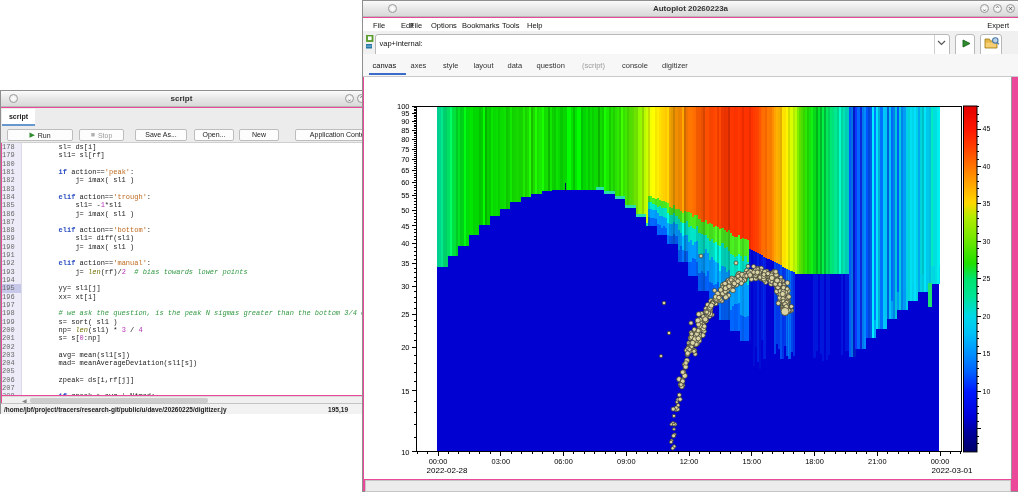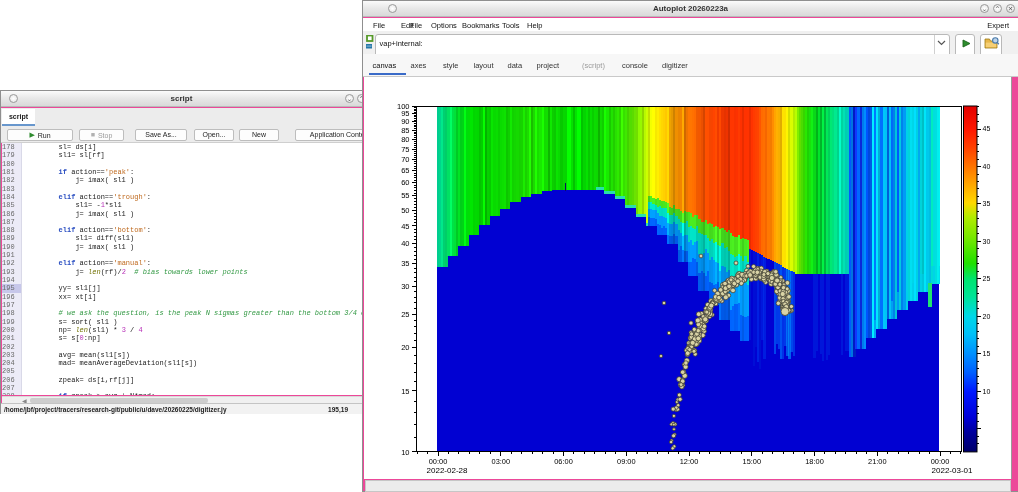--- a/index.html
+++ b/index.html
@@ -170,21 +170,21 @@
           <line x1="13.2" y1="5.4" x2="14.8" y2="7.2" stroke="#4a7aaa" stroke-width="1.3"></line>
         </svg>
       </div>
     </div>
     <div class="tabs">
       <span class="sel" style="left:9.5px;">canvas</span>
       <span style="left:47.5px;">axes</span>
       <span style="left:80px;">style</span>
       <span style="left:110.5px;">layout</span>
       <span style="left:144.5px;">data</span>
-      <span style="left:173.5px;">project</span>
+      <span style="left:173.5px;">question</span>
       <span class="dis" style="left:219px;">(script)</span>
       <span style="left:259px;">console</span>
       <span style="left:299px;">digitizer</span>
       <div class="tabul"></div>
     </div>
     <div class="canvas">
       <svg width="648" height="402" viewBox="363 76 648 402">
           <g shape-rendering="crispEdges">
             <rect x="436.0" y="105.0" width="502.29999999999995" height="345.9" fill="#0101d2"></rect>
             <rect x="436.00" y="105.0" width="2.31" height="160.50" fill="#00cd90"></rect>

